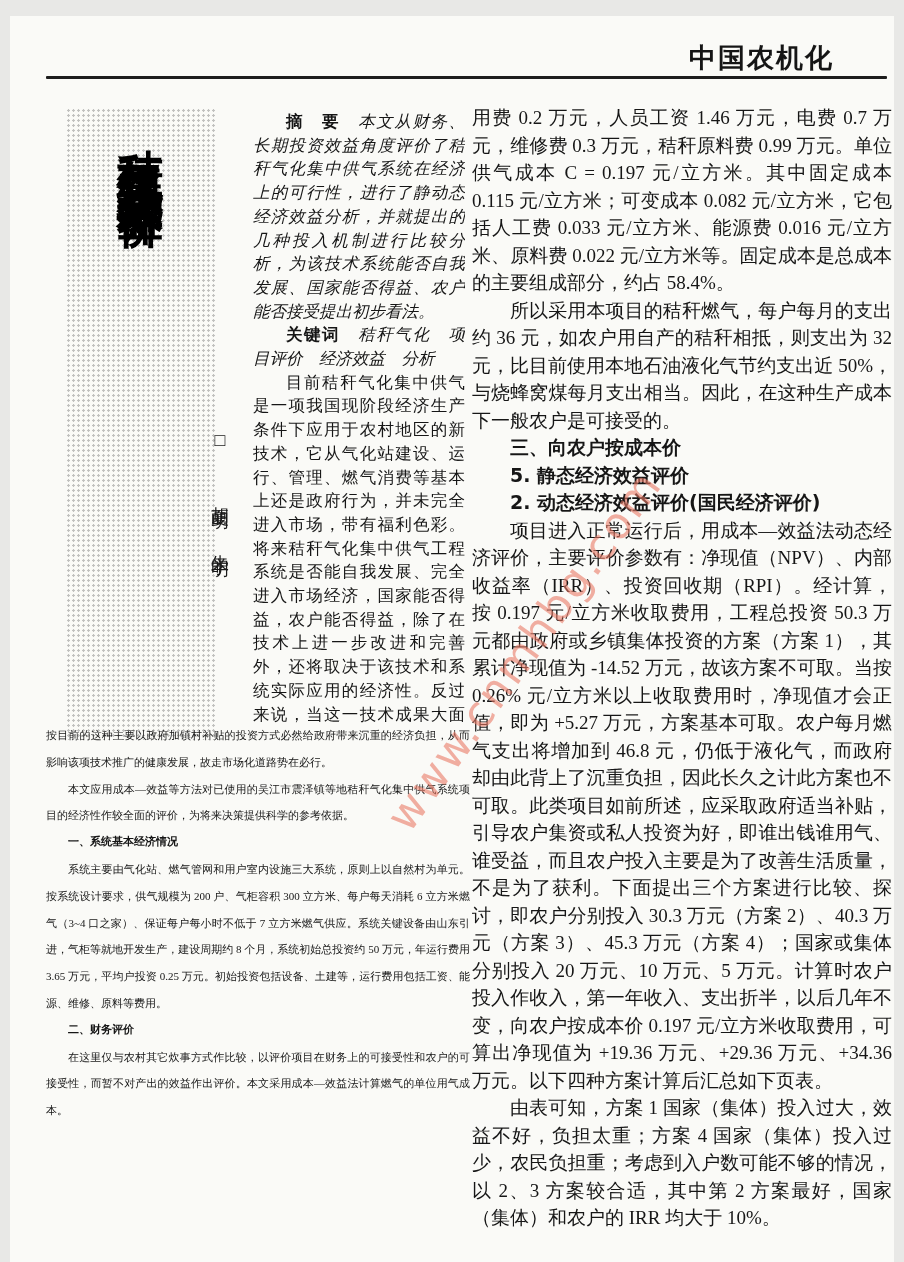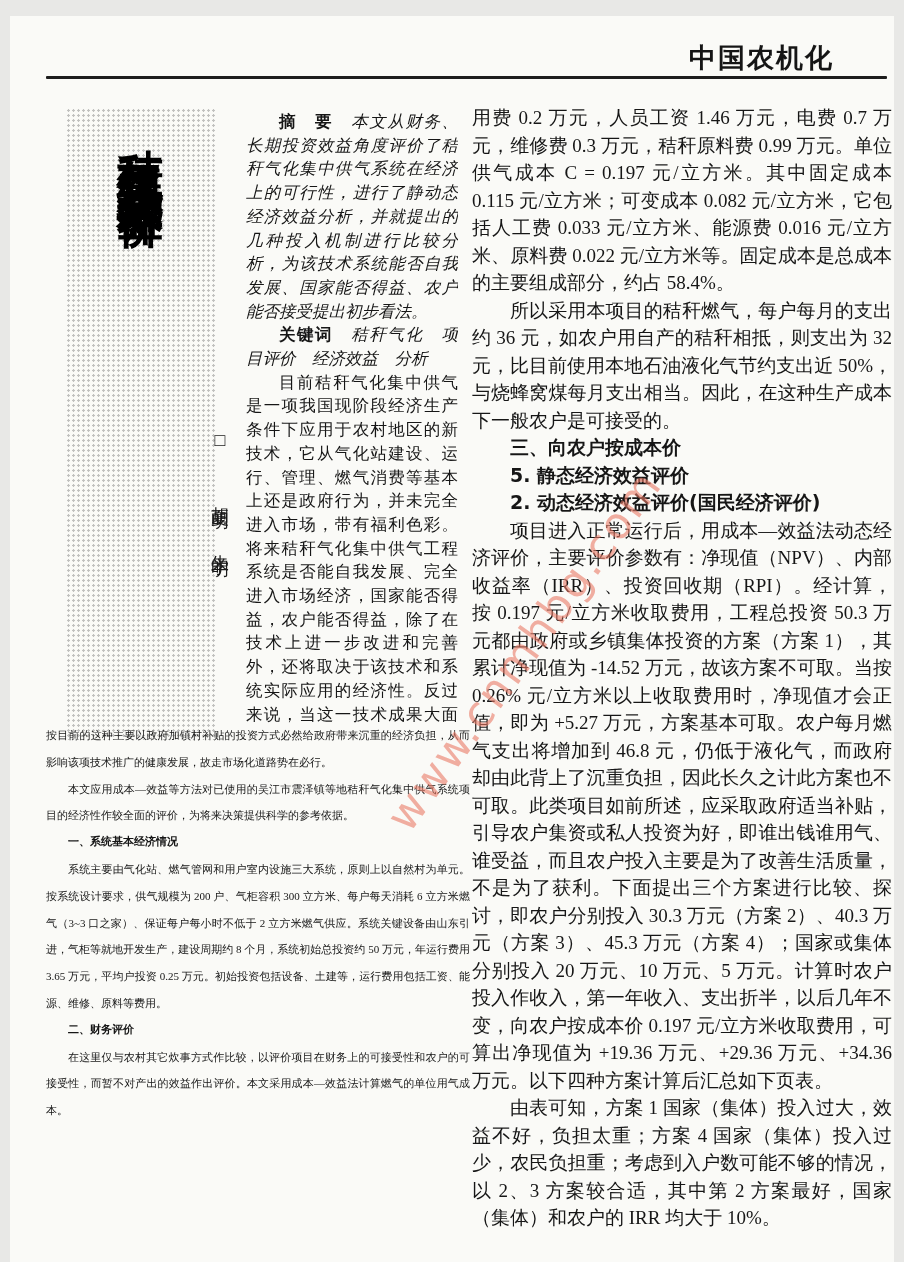--- a/index.html
+++ b/index.html
@@ -38,21 +38,21 @@
   .authors .author{margin-top:16px;}
 
   
   .col p{margin:0;padding:0;}
   .col .indent{text-indent:2em;}
   .col .h{
     font-family:"DejaVu Sans","Liberation Sans",sans-serif;
     font-weight:700;text-indent:2em;
   }
   .abstract-col{
-    position:absolute;left:236px;top:94px;width:212px;height:614px;
+    position:absolute;left:243px;top:94px;width:212px;height:614px;
     text-align:justify;font-size:16.5px;line-height:23.7px;overflow:hidden;
   }
   .abs-label,.kw-label{
     font-family:"DejaVu Sans","Liberation Sans",sans-serif;font-weight:700;font-style:normal;
   }
   .abs-text{font-style:italic;text-indent:2em;}
   .kw{font-style:italic;text-indent:2em;}
   .intro{
     text-indent:2em;
     font-family:"DejaVu Sans","Liberation Sans",sans-serif;
@@ -97,21 +97,21 @@
   <div class="abstract-col col">
     <p class="abs-text"><span class="abs-label">摘　要　</span><span>本文从财务、长期投资效益角度评价了秸秆气化集中供气系统在经济上的可行性，进行了静动态经济效益分析，并就提出的几种投入机制进行比较分析，为该技术系统能否自我发展、国家能否得益、农户能否接受提出初步看法。</span></p>
     <p class="kw"><span class="kw-label">关键词　</span><span>秸秆气化　项目评价　经济效益　分析</span></p>
     <p class="intro">目前秸秆气化集中供气是一项我国现阶段经济生产条件下应用于农村地区的新技术，它从气化站建设、运行、管理、燃气消费等基本上还是政府行为，并未完全进入市场，带有福利色彩。将来秸秆气化集中供气工程系统是否能自我发展、完全进入市场经济，国家能否得益，农户能否得益，除了在技术上进一步改进和完善外，还将取决于该技术和系统实际应用的经济性。反过来说，当这一技术成果大面积推广时，</p>
   </div>
 
   <div class="left-col col">
     <p>按目前的这种主要以政府加镇村补贴的投资方式必然给政府带来沉重的经济负担，从而影响该项技术推广的健康发展，故走市场化道路势在必行。</p>
     <p class="indent">本文应用成本—效益等方法对已使用的吴江市震泽镇等地秸秆气化集中供气系统项目的经济性作较全面的评价，为将来决策提供科学的参考依据。</p>
     <p class="h">一、系统基本经济情况</p>
-    <p class="indent">系统主要由气化站、燃气管网和用户室内设施三大系统，原则上以自然村为单元。按系统设计要求，供气规模为 200 户、气柜容积 300 立方米、每户每天消耗 6 立方米燃气（3~3 口之家）、保证每户每小时不低于 2 立方米燃气供应。系统关键设备由山东引进，气柜等就地开发生产，建设周期约 8 个月，系统初始总投资约 50 万元，年运行费用 3.65 万元，平均户投资 0.25 万元。初始投资包括设备、土建等，运行费用包括工资、能源、维修、原料等费用。</p>
+    <p class="indent">系统主要由气化站、燃气管网和用户室内设施三大系统，原则上以自然村为单元。按系统设计要求，供气规模为 200 户、气柜容积 300 立方米、每户每天消耗 6 立方米燃气（3~4 口之家）、保证每户每小时不低于 7 立方米燃气供应。系统关键设备由山东引进，气柜等就地开发生产，建设周期约 8 个月，系统初始总投资约 50 万元，年运行费用 3.65 万元，平均户投资 0.25 万元。初始投资包括设备、土建等，运行费用包括工资、能源、维修、原料等费用。</p>
     <p class="h">二、财务评价</p>
     <p class="indent">在这里仅与农村其它炊事方式作比较，以评价项目在财务上的可接受性和农户的可接受性，而暂不对产出的效益作出评价。本文采用成本—效益法计算燃气的单位用气成本。</p>
 
   </div>
 
   <div class="right-col col">
     <p>用费 0.2 万元，人员工资 1.46 万元，电费 0.7 万元，维修费 0.3 万元，秸秆原料费 0.99 万元。单位供气成本 C = 0.197 元/立方米。其中固定成本 0.115 元/立方米；可变成本 0.082 元/立方米，它包括人工费 0.033 元/立方米、能源费 0.016 元/立方米、原料费 0.022 元/立方米等。固定成本是总成本的主要组成部分，约占 58.4%。</p>
     <p class="indent">所以采用本项目的秸秆燃气，每户每月的支出约 36 元，如农户用自产的秸秆相抵，则支出为 32 元，比目前使用本地石油液化气节约支出近 50%，与烧蜂窝煤每月支出相当。因此，在这种生产成本下一般农户是可接受的。</p>
     <p class="h">三、向农户按成本价</p>
     <p class="h">5. 静态经济效益评价</p>

